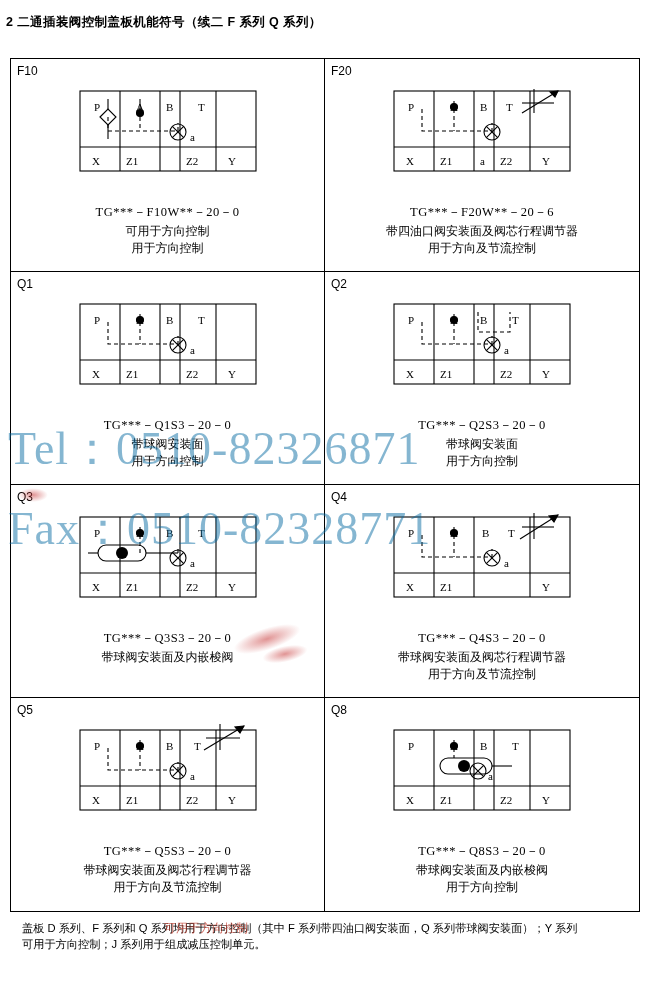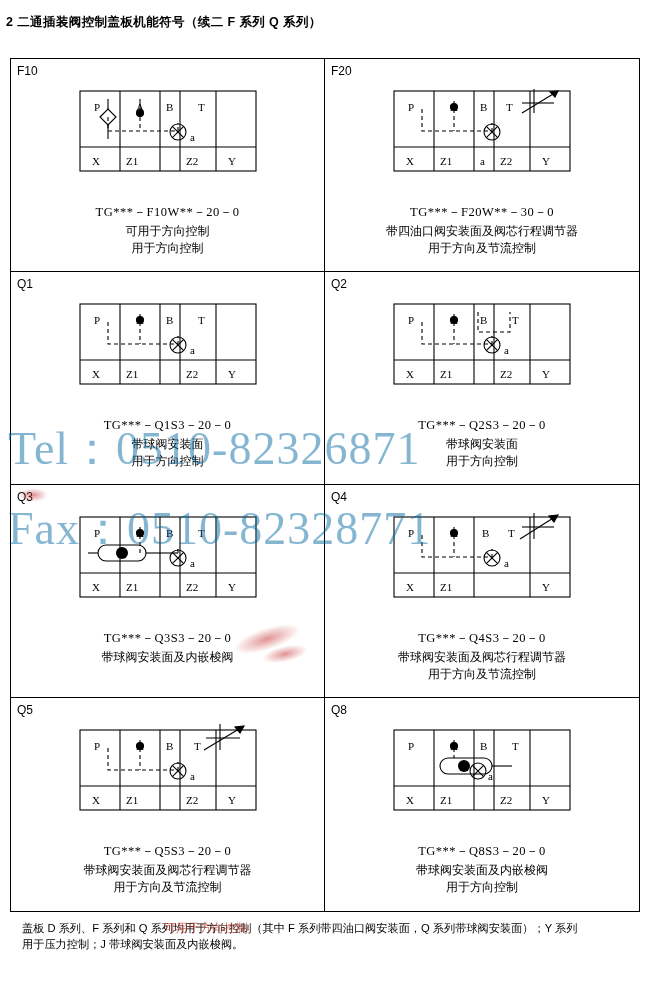--- a/index.html
+++ b/index.html
@@ -227,21 +227,21 @@
             <text x="98" y="32">B</text>
             <text x="124" y="32">T</text>
             <text x="24" y="86">X</text>
             <text x="58" y="86">Z1</text>
             <text x="98" y="86">a</text>
             <text x="118" y="86">Z2</text>
             <text x="160" y="86">Y</text>
           </g>
         </svg>
       </div>
-      <div class="cell-model">TG***－F20W**－30－0</div>
+      <div class="cell-model">TG***－F20W**－20－6</div>
       <div class="cell-desc">
         <div>带四油口阀安装面及阀芯行程调节器</div>
         <div>用于方向及节流控制</div>
       </div>
     </div>
 
     <div class="cell col1 row2">
       <div class="cell-code">Q1</div>
       <div class="sym-wrap">
         <svg class="sym-svg" width="200" height="110" viewBox="0 0 200 110">
@@ -488,21 +488,21 @@
       <div class="cell-desc">
         <div>带球阀安装面及内嵌梭阀</div>
         <div>用于方向控制</div>
       </div>
     </div>
 
   </div>
 
   <div class="footnote">
     <div>盖板 D 系列、F 系列和 Q 系列均用于方向控制（其中 F 系列带四油口阀安装面，Q 系列带球阀安装面）；Y 系列</div>
-    <div>用于压力控制；J 带球阀安装面及内嵌梭阀。</div>
+    <div>可用于方向控制；J 系列用于组成减压控制单元。</div>
   </div>
 
   <div class="brand">
     <span>CCLair</span>
     <span class="cn">昌林自动化</span>
   </div>
 
   <div class="wm wm1">Tel：0510-82326871</div>
   <div class="wm wm2">Fax：0510-82328771</div>
   <div class="wm-red">可用于方向控制</div>

